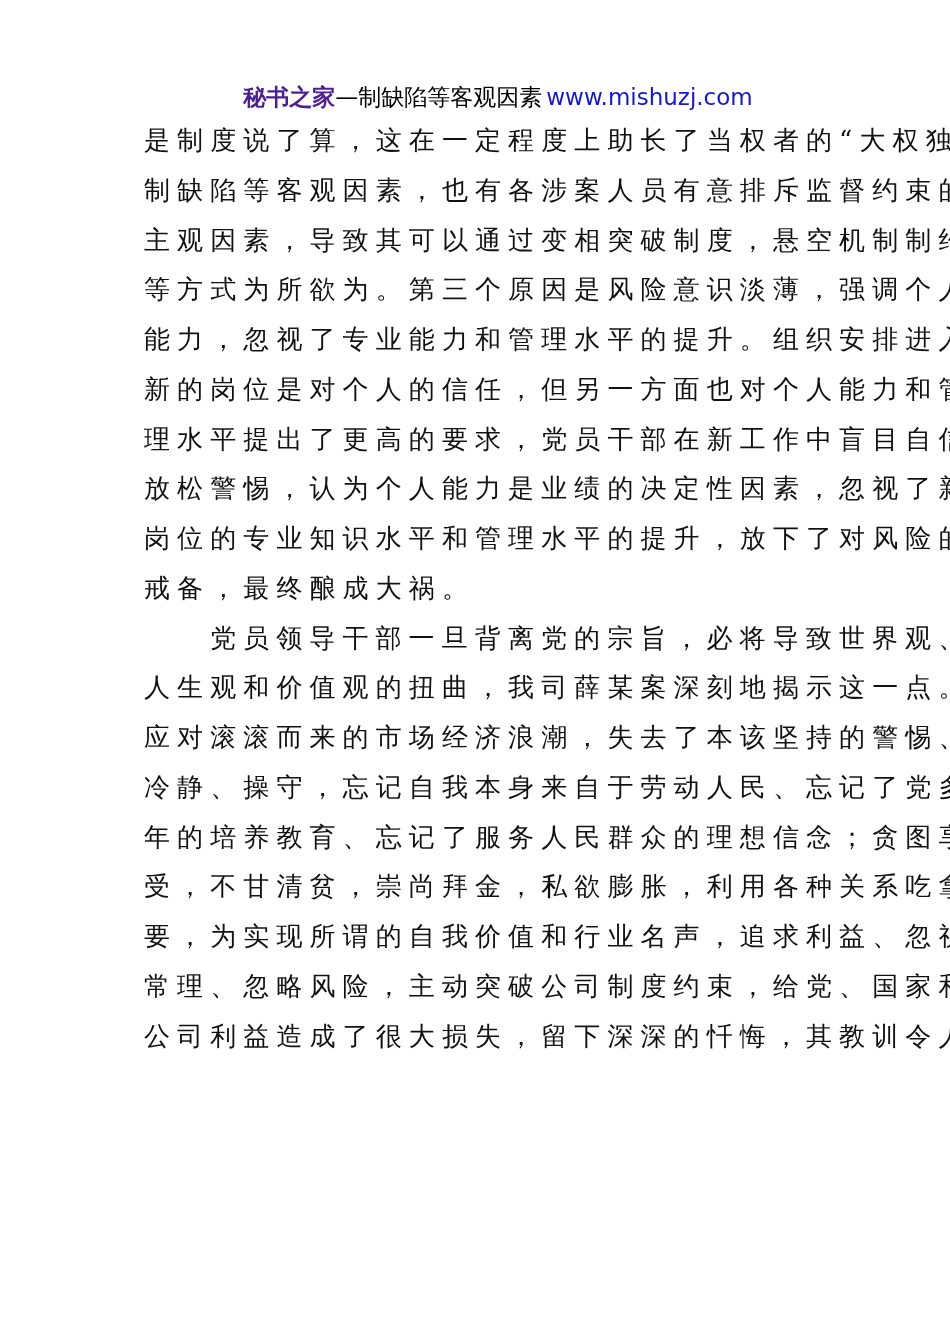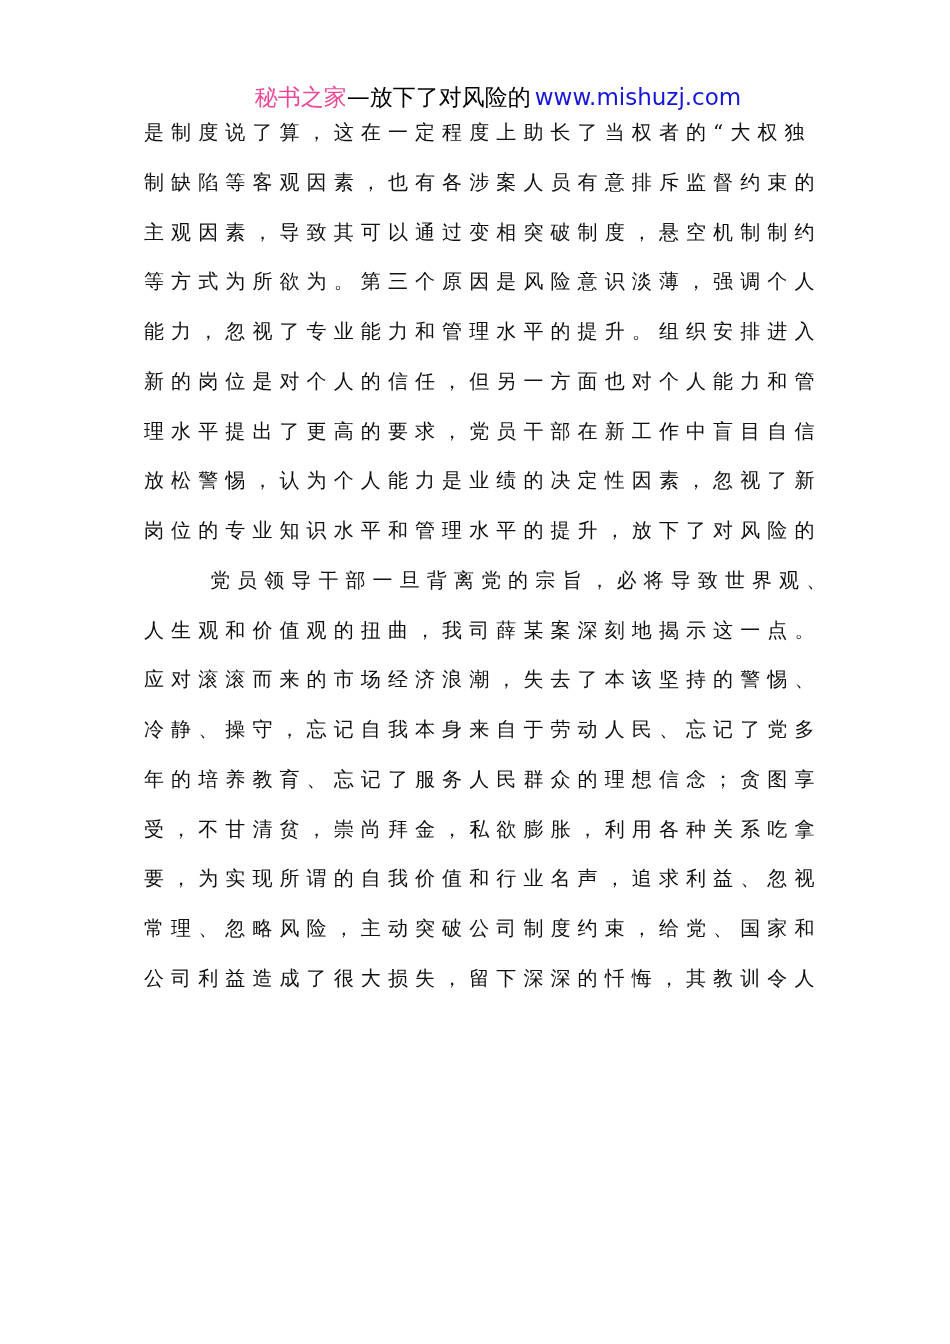--- a/index.html
+++ b/index.html
@@ -18,71 +18,72 @@
       top: 80px;
       left: 0;
       width: 950px;
       text-align: center;
       font-family: "DejaVu Sans", sans-serif;
       font-size: 23px;
       line-height: 34px;
       white-space: nowrap;
     }
     .brand {
-      color: #ec4899;
-      font-weight: normal;
+      color: #4c1d95;
+      font-weight: bold;
       margin-left: 46px;
     }
     .tagline {
       color: #000000;
     }
     .site-url {
       color: #1515d8;
       font-family: "DejaVu Sans", sans-serif;
       font-size: 23px;
       margin-left: 4px;
     }
     .content {
       position: absolute;
-      top: 108px;
+      top: 116px;
       left: 144px;
       width: 666px;
       font-family: "DejaVu Serif", serif;
-      font-size: 20px;
+      font-size: 26px;
       line-height: 49.75px;
       color: #111111;
     }
     .line {
       display: block;
       white-space: nowrap;
       letter-spacing: 7.1px;
       height: 49.75px;
     }
     .line.indent {
       padding-left: 66px;
     }
   </style>
 </head>
 <body>
 
 <div class="page-header">
-  <span class="brand">秘书之家</span><span class="tagline">—放下了对风险的</span><span class="site-url">www.mishuzj.com</span>
+  <span class="brand">秘书之家</span><span class="tagline">—制缺陷等客观因素</span><span class="site-url">www.mishuzj.com</span>
 </div>
 
 <div class="content">
   <div class="paragraph">
     <span class="line">是制度说了算，这在一定程度上助长了当权者的“大权独</span>
     <span class="line">制缺陷等客观因素，也有各涉案人员有意排斥监督约束的</span>
     <span class="line">主观因素，导致其可以通过变相突破制度，悬空机制制约</span>
     <span class="line">等方式为所欲为。第三个原因是风险意识淡薄，强调个人</span>
     <span class="line">能力，忽视了专业能力和管理水平的提升。组织安排进入</span>
     <span class="line">新的岗位是对个人的信任，但另一方面也对个人能力和管</span>
     <span class="line">理水平提出了更高的要求，党员干部在新工作中盲目自信</span>
     <span class="line">放松警惕，认为个人能力是业绩的决定性因素，忽视了新</span>
     <span class="line">岗位的专业知识水平和管理水平的提升，放下了对风险的</span>
+    <span class="line">戒备，最终酿成大祸。</span>
   </div>
   <div class="paragraph">
     <span class="line indent">党员领导干部一旦背离党的宗旨，必将导致世界观、</span>
     <span class="line">人生观和价值观的扭曲，我司薛某案深刻地揭示这一点。</span>
     <span class="line">应对滚滚而来的市场经济浪潮，失去了本该坚持的警惕、</span>
     <span class="line">冷静、操守，忘记自我本身来自于劳动人民、忘记了党多</span>
     <span class="line">年的培养教育、忘记了服务人民群众的理想信念；贪图享</span>
     <span class="line">受，不甘清贫，崇尚拜金，私欲膨胀，利用各种关系吃拿</span>
     <span class="line">要，为实现所谓的自我价值和行业名声，追求利益、忽视</span>
     <span class="line">常理、忽略风险，主动突破公司制度约束，给党、国家和</span>

